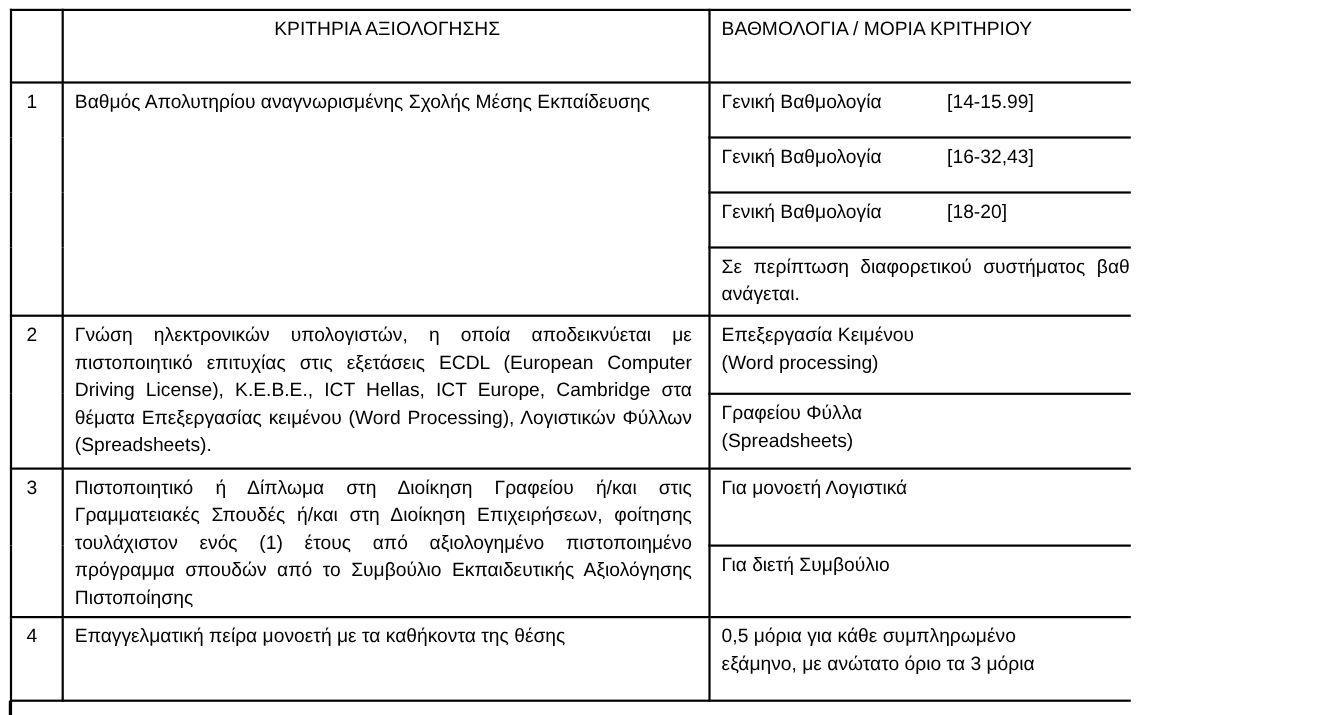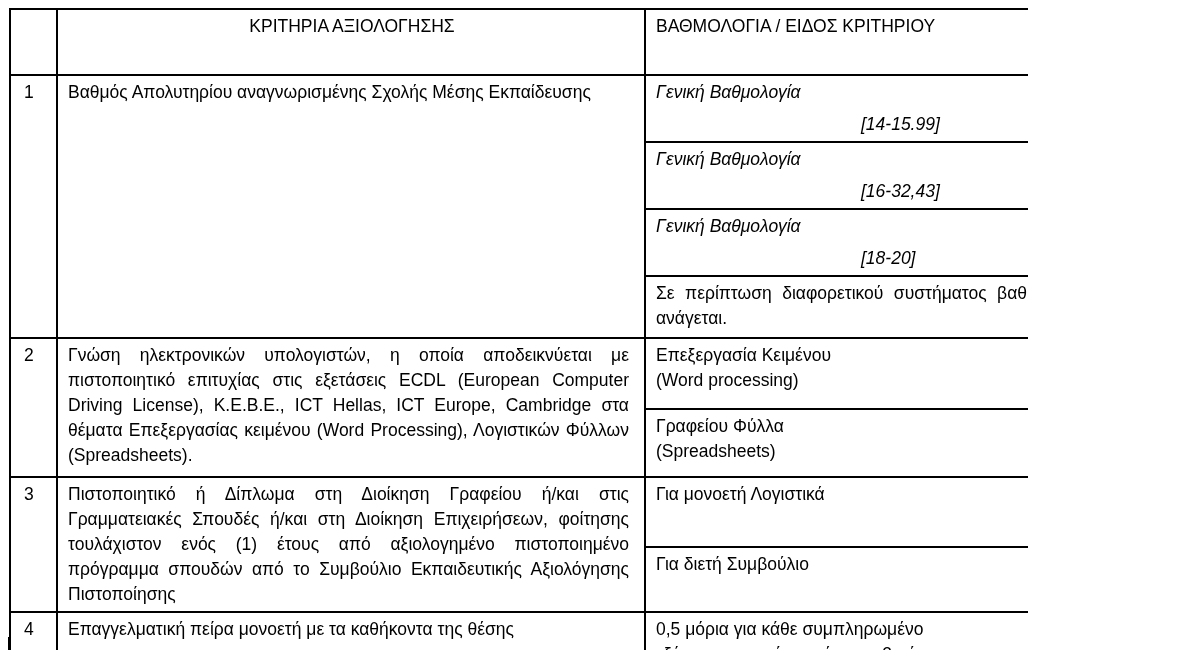--- a/index.html
+++ b/index.html
@@ -39,23 +39,23 @@
   tr.h-r2b  { height: 68px; }
   tr.h-r3a  { height: 66px; }
   tr.h-r3b  { height: 62px; }
   tr.h-r4   { height: 76px; }
 
   td.num  { padding-left: 13px; }
   td.crit { text-align: justify; padding-right: 15px; }
   td.center { text-align: center; }
   td.pre  { white-space: pre-line; }
 
-  .grade-line { display: flex; font-style: italic; }
+  .grade-line { display: flex; }
   .grade-label { flex: 0 0 205px; }
-  .grade-range { flex: 0 0 auto; margin-top: 32px; }
+  .grade-range { flex: 0 0 auto; }
 
   .edge-mark {
     position: absolute;
     left: 8px; top: 637px;
     width: 3px; height: 13px;
     background: #000;
   }
 </style>
 </head>
 <body>
@@ -66,21 +66,21 @@
         <col class="c1">
         <col class="c2">
         <col class="c3">
         <col class="c4">
       </colgroup>
 
     <tbody>
         <tr class="h-hdr">
       <td class="num"></td>
       <td class="center">ΚΡΙΤΗΡΙΑ ΑΞΙΟΛΟΓΗΣΗΣ</td>
-      <td>ΒΑΘΜΟΛΟΓΙΑ / ΕΙΔΟΣ ΚΡΙΤΗΡΙΟΥ</td>
+      <td>ΒΑΘΜΟΛΟΓΙΑ / ΜΟΡΙΑ ΚΡΙΤΗΡΙΟΥ</td>
       <td class="pre">ΒΑΡΥΤΗΤΑ/
 ΜΟΡΙΑ</td>
     </tr>
 
     <tr class="h-g">
       <td class="num" rowspan="4">1</td>
       <td class="crit" rowspan="4">Βαθμός Απολυτηρίου αναγνωρισμένης Σχολής Μέσης Εκπαίδευσης</td>
       <td>
         <div class="grade-line">
           <span class="grade-label">Γενική Βαθμολογία</span>

